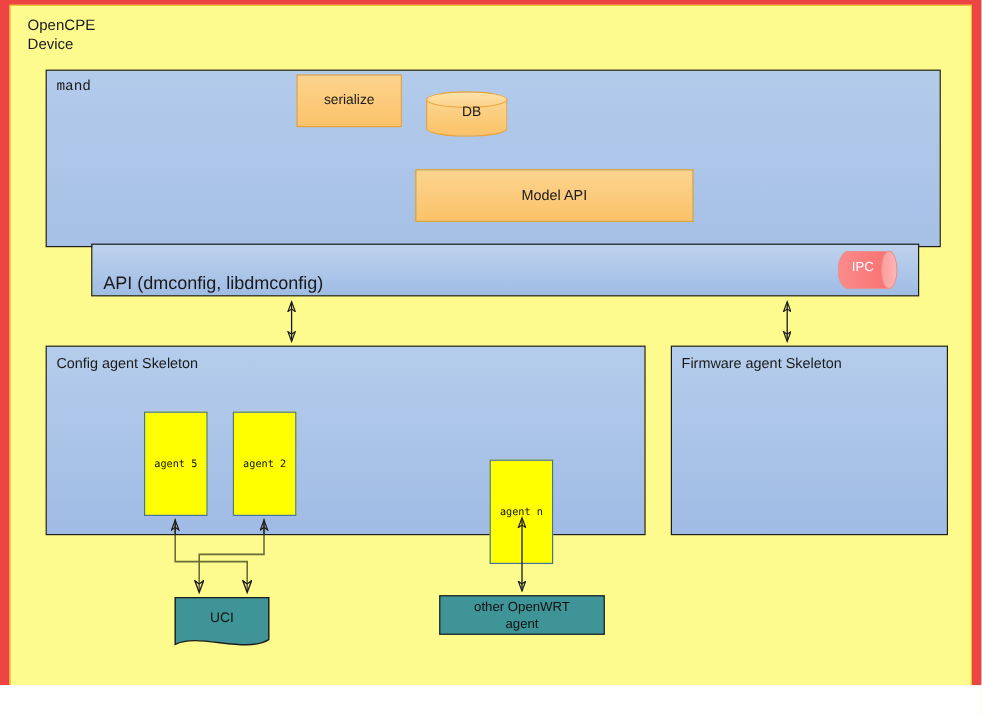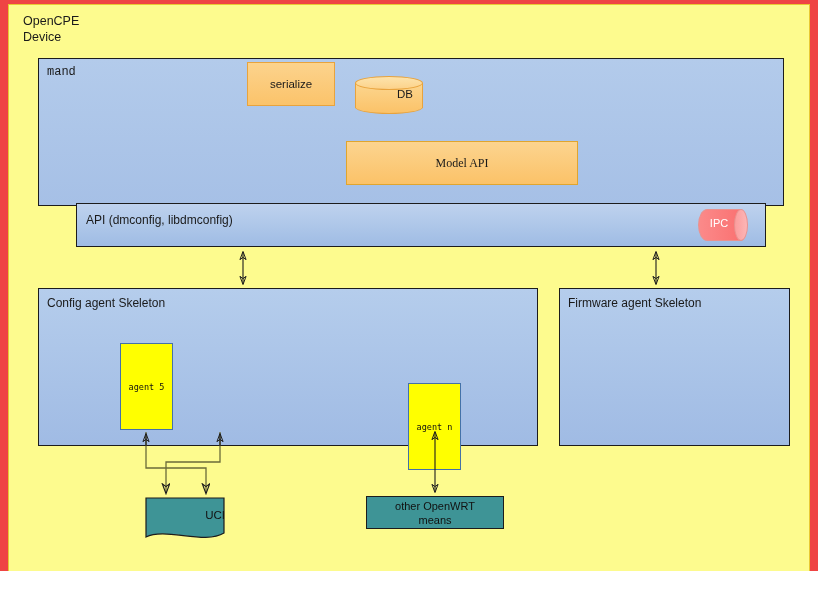--- a/index.html
+++ b/index.html
@@ -102,21 +102,21 @@
     left: 0; top: 0;
     width: 100%;
     height: 14px;
     background: linear-gradient(to bottom, #fde3ab 0%, #fcd28a 100%);
     border: 1px solid #e8a33d;
     border-radius: 50%;
     box-sizing: border-box;
   }
   .db-cyl .lbl {
     position: absolute;
-    left: 16px; top: 12px;
+    left: 4px; top: 12px;
     width: 100%;
     text-align: center;
     font-size: 11.5px;
     color: #1a1a1a;
   }
 
   
   .modelapi-box {
     position: absolute;
     left: 346px;
@@ -124,39 +124,38 @@
     width: 232px;
     height: 44px;
     background: linear-gradient(to bottom, #fcd48f 0%, #fbc268 100%);
     border: 1px solid #e0a52e;
     box-sizing: border-box;
     display: flex;
     align-items: center;
     justify-content: center;
     font-size: 12px;
     color: #1a1a1a;
-    font-family: Liberation Serif, serif;
   }
 
   
   .api-bar {
     position: absolute;
     left: 76px;
     top: 203px;
     width: 690px;
     height: 44px;
     background: linear-gradient(to bottom, #bed2ee 0%, #9fbce4 100%);
     border: 1px solid #1c1c1c;
     box-sizing: border-box;
   }
   .api-label {
     position: absolute;
     left: 9px;
-    top: 9px;
-    font-size: 12px;
+    top: 24px;
+    font-size: 15px;
     color: #1a1a1a;
   }
 
   
   .ipc-cyl {
     position: absolute;
     left: 698px;
     top: 209px;
     width: 50px;
     height: 32px;
@@ -232,21 +231,21 @@
     left: 145px;
     top: 497px;
     width: 80px;
     height: 44px;
   }
   .uci-doc svg { display: block; }
   .uci-doc .lbl {
     position: absolute;
     left: 0; top: 12px;
     width: 80px;
-    text-align: right;
+    text-align: center;
     font-size: 11.5px;
     color: #111111;
   }
 
   
   .openwrt-box {
     position: absolute;
     left: 366px;
     top: 496px;
     width: 138px;
@@ -309,32 +308,33 @@
 
   <div class="skel-box" id="config-skeleton">
     <div class="title">Config agent Skeleton</div>
   </div>
 
   <div class="skel-box" id="firmware-skeleton">
     <div class="title">Firmware agent Skeleton</div>
   </div>
 
   <div class="agent-box" id="agent-1">agent 5</div>
+  <div class="agent-box" id="agent-2">agent 2</div>
   <div class="agent-box" id="agent-n">agent n</div>
 
   <div class="uci-doc">
     <svg width="80" height="44" viewBox="0 0 80 44">
       <path d="M1,1 L79,1 L79,36 C60,48 20,30 1,40 Z" fill="#3e9496" stroke="#1c1c1c" stroke-width="1.2"></path>
     </svg>
     <div class="lbl">UCI</div>
   </div>
 
   <div class="openwrt-box">
     <span>other OpenWRT</span>
-    <span>means</span>
+    <span>agent</span>
   </div>
 
   <svg id="connectors">
     <defs>
       <marker id="arrowEnd" markerWidth="9" markerHeight="9" refX="7.5" refY="3.2" orient="auto" markerUnits="strokeWidth">
         <path d="M0.5,0.4 L8,3.2 L0.5,6 L2.6,3.2 Z" fill="none" stroke="#1c1c1c" stroke-width="0.9"></path>
       </marker>
       <marker id="arrowStart" markerWidth="9" markerHeight="9" refX="1.5" refY="3.2" orient="auto" markerUnits="strokeWidth">
         <path d="M8.5,0.4 L1,3.2 L8.5,6 L6.4,3.2 Z" fill="none" stroke="#1c1c1c" stroke-width="0.9"></path>
       </marker>

